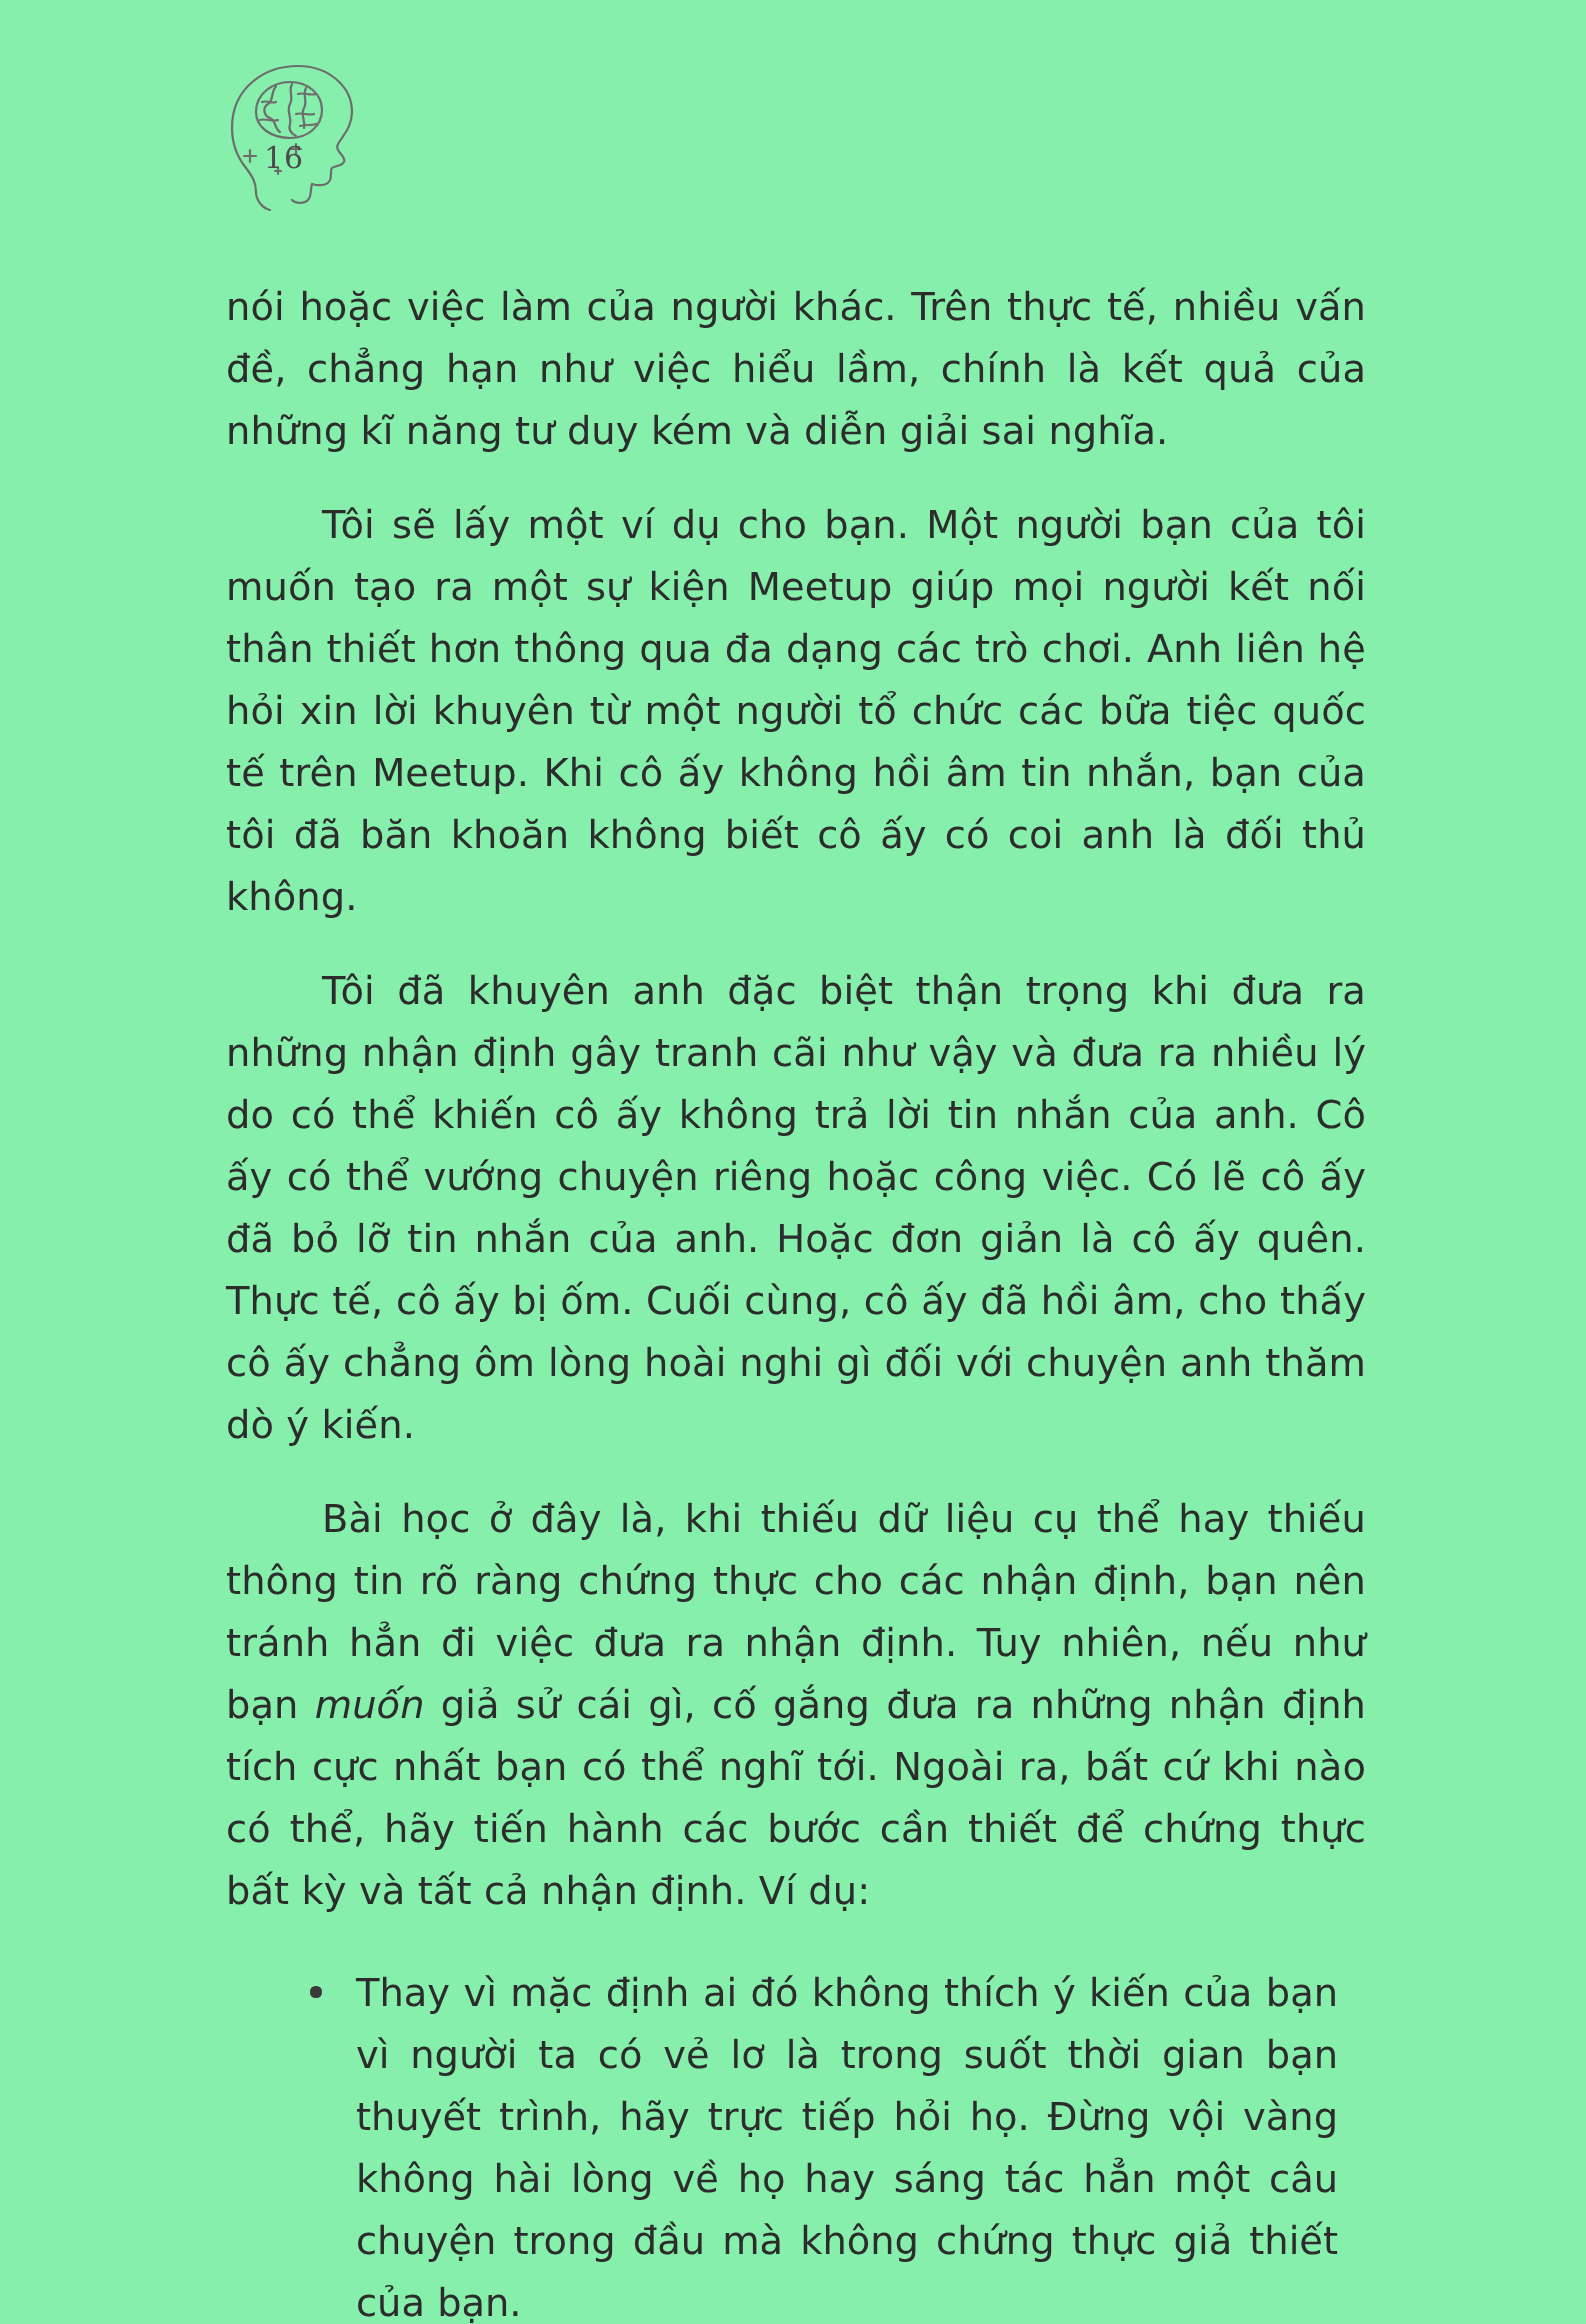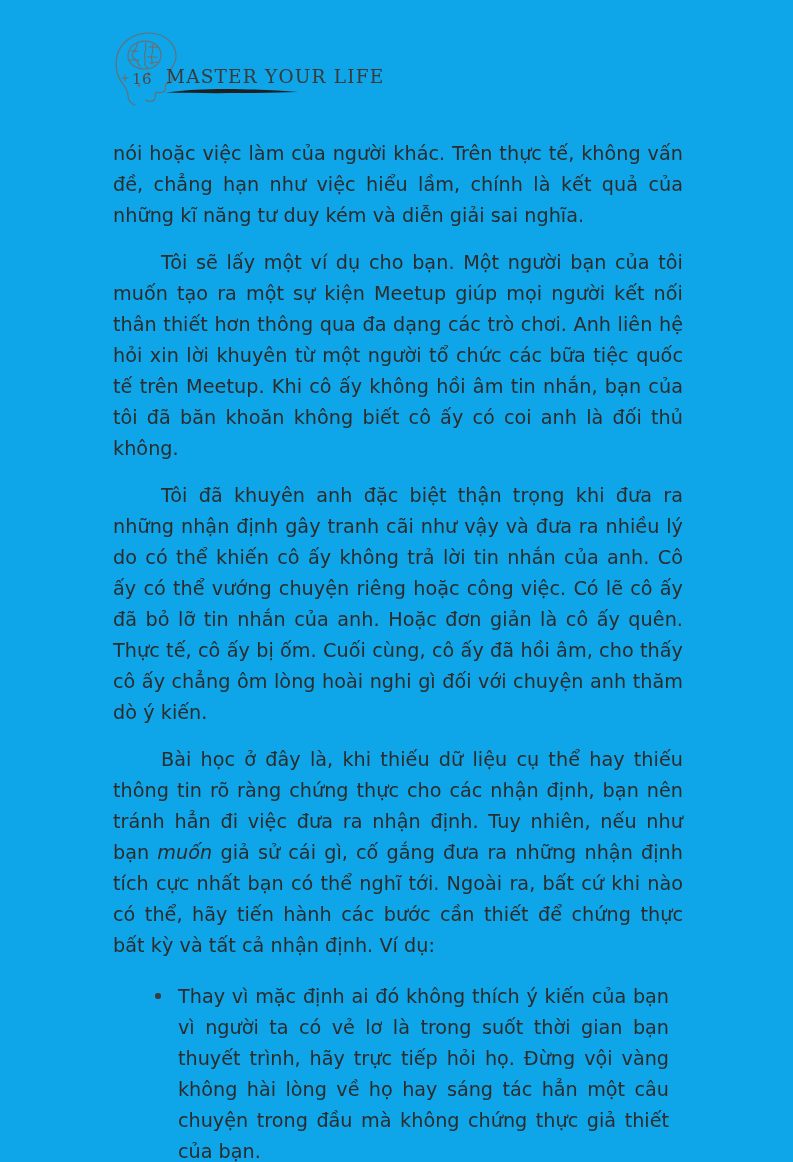--- a/index.html
+++ b/index.html
@@ -12,21 +12,21 @@
     height: 1162px;
     position: relative;
     font-family: "DejaVu Sans", "Liberation Sans", sans-serif;
     color: #2b2b2b;
     overflow: hidden;
   }
 
   .page {
     position: absolute;
     inset: 0;
-    background: #0ea5e9;
+    background: #86efac;
   }
 
   
   .header {
     position: absolute;
     left: 108px;
     top: 28px;
     width: 580px;
     height: 82px;
   }
@@ -158,33 +158,26 @@
         <path d="M42 35 C45 34 48 35 50 34"></path>
 
         <path d="M17 47 L17 53 M14 50 L20 50"></path>
         <path d="M40 44 L40 49 M37.5 46.5 L42.5 46.5"></path>
         <path d="M31 56 L31 59 M29.5 57.5 L32.5 57.5"></path>
       </svg>
     </div>
 
     <div class="header-pagenum">16</div>
 
-    <div class="header-title-wrap">
-      <div class="header-title">MASTER YOUR LIFE</div>
-      <svg class="header-rule" viewBox="0 0 132 7" preserveAspectRatio="none">
-        <path d="M0 4.6 C22 1.6 48 0.7 74 1.2 C96 1.6 116 2.6 132 4.0
-                 C116 4.4 96 4.9 74 5.1 C48 5.3 22 5.2 0 4.6 Z" fill="#1f1f1f"></path>
-      </svg>
-    </div>
 
   </div>
 
   <div class="content">
 
-    <p class="body-para no-indent">nói hoặc việc làm của người khác. Trên thực tế, không vấn đề, chẳng hạn như việc hiểu lầm, chính là kết quả của những kĩ năng tư duy kém và diễn giải sai nghĩa.</p>
+    <p class="body-para no-indent">nói hoặc việc làm của người khác. Trên thực tế, nhiều vấn đề, chẳng hạn như việc hiểu lầm, chính là kết quả của những kĩ năng tư duy kém và diễn giải sai nghĩa.</p>
 
     <p class="body-para">Tôi sẽ lấy một ví dụ cho bạn. Một người bạn của tôi muốn tạo ra một sự kiện Meetup giúp mọi người kết nối thân thiết hơn thông qua đa dạng các trò chơi. Anh liên hệ hỏi xin lời khuyên từ một người tổ chức các bữa tiệc quốc tế trên Meetup. Khi cô ấy không hồi âm tin nhắn, bạn của tôi đã băn khoăn không biết cô ấy có coi anh là đối thủ không.</p>
 
     <p class="body-para">Tôi đã khuyên anh đặc biệt thận trọng khi đưa ra những nhận định gây tranh cãi như vậy và đưa ra nhiều lý do có thể khiến cô ấy không trả lời tin nhắn của anh. Cô ấy có thể vướng chuyện riêng hoặc công việc. Có lẽ cô ấy đã bỏ lỡ tin nhắn của anh. Hoặc đơn giản là cô ấy quên. Thực tế, cô ấy bị ốm. Cuối cùng, cô ấy đã hồi âm, cho thấy cô ấy chẳng ôm lòng hoài nghi gì đối với chuyện anh thăm dò ý kiến.</p>
 
     <p class="body-para"><span>Bài học ở đây là, khi thiếu dữ liệu cụ thể hay thiếu thông tin rõ ràng chứng thực cho các nhận định, bạn nên tránh hẳn đi việc đưa ra nhận định. Tuy nhiên, nếu như bạn </span><em class="emph">muốn</em><span> giả sử cái gì, cố gắng đưa ra những nhận định tích cực nhất bạn có thể nghĩ tới. Ngoài ra, bất cứ khi nào có thể, hãy tiến hành các bước cần thiết để chứng thực bất kỳ và tất cả nhận định. Ví dụ:</span></p>
 
     <div class="list-block">
       <ul class="bullets">
         <li>

